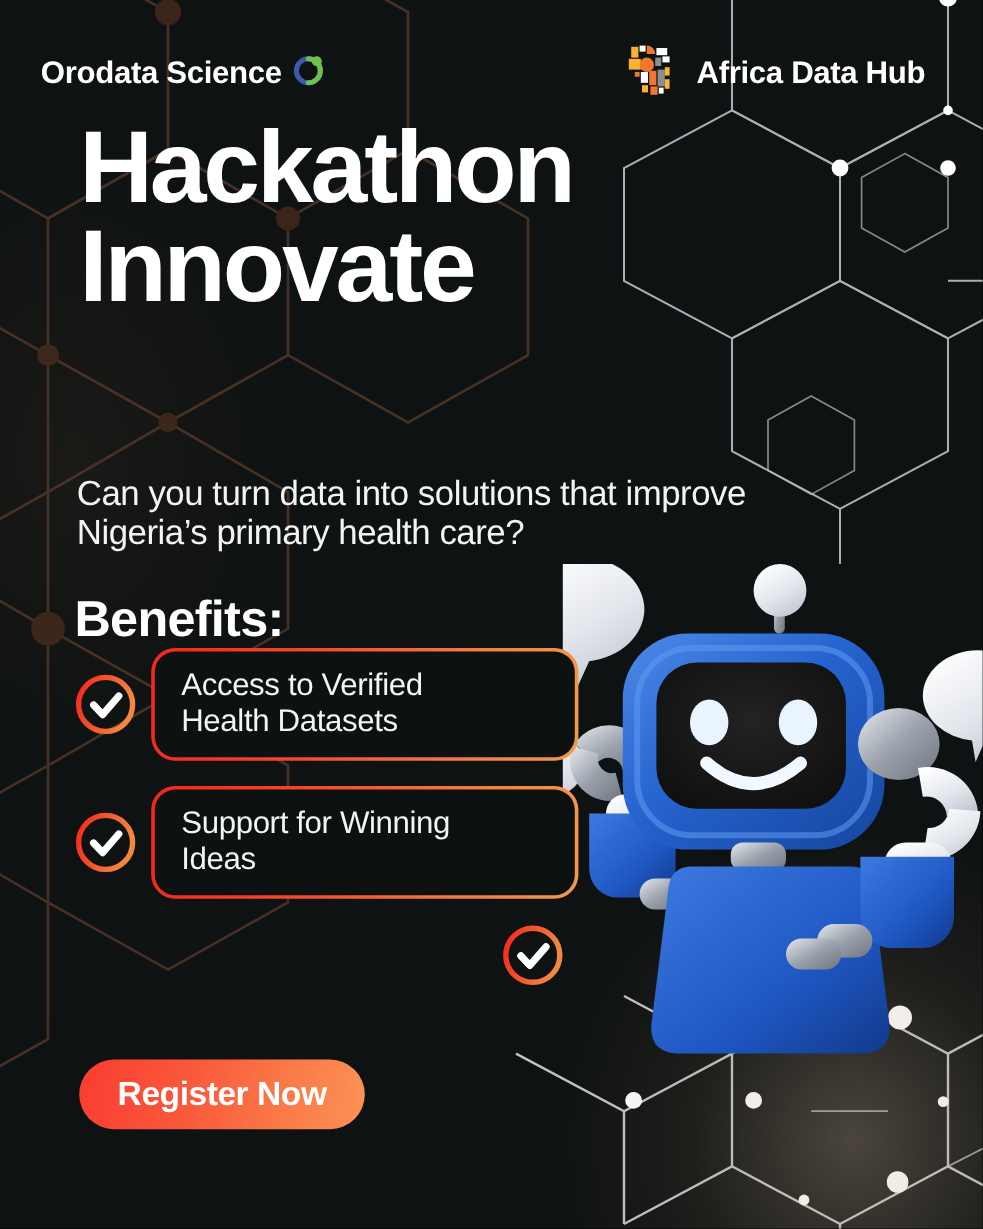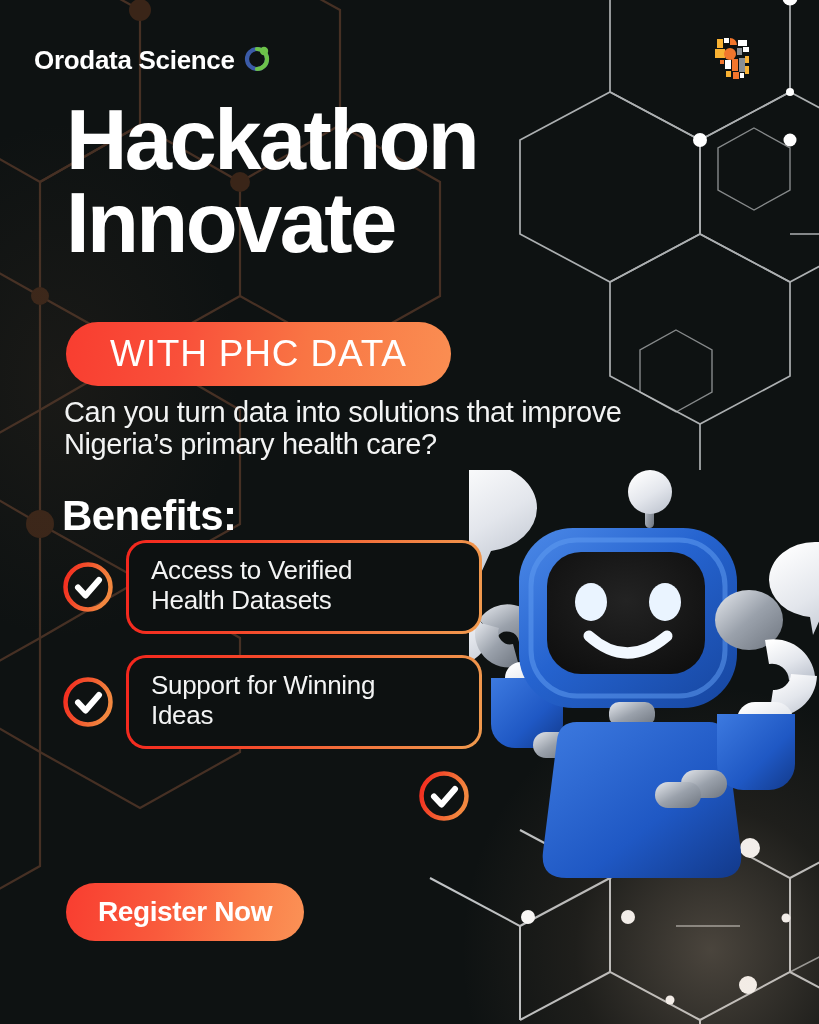--- a/index.html
+++ b/index.html
@@ -303,31 +303,29 @@
             <rect x="35" y="28" width="6" height="14" fill="#8a8f94"></rect>
             <rect x="41" y="26" width="4" height="7" fill="#f9b233"></rect>
             <rect x="22" y="41" width="5" height="6" fill="#f9b233"></rect>
             <rect x="29" y="42" width="6" height="7" fill="#f2762c"></rect>
             <rect x="36" y="43" width="4" height="5" fill="#ffffff"></rect>
             <rect x="41" y="36" width="4" height="8" fill="#f9b233"></rect>
             <rect x="16" y="30" width="4" height="4" fill="#f2762c"></rect>
           </g>
         </svg>
       </span>
+      <span class="brand-text">Africa Data Hub</span>
     </div>
   </div>
 
   <div class="headline">
     <span class="headline-line">Hackathon</span>
     <span class="headline-line">Innovate</span>
   </div>
 
-  <div class="badge">
-    <span class="badge-text">WITH PHC DATA</span>
-  </div>
 
   <div class="subtitle">Can you turn data into solutions that improve Nigeria’s primary health care?</div>
 
   <div class="mascot">
     <svg width="360" height="430" viewBox="0 0 360 430">
       <defs>
         <linearGradient id="headG" x1="0" y1="0" x2="1" y2="1">
           <stop offset="0%" stop-color="#4d8ae8"></stop>
           <stop offset="45%" stop-color="#2563cf"></stop>
           <stop offset="100%" stop-color="#16459e"></stop>

